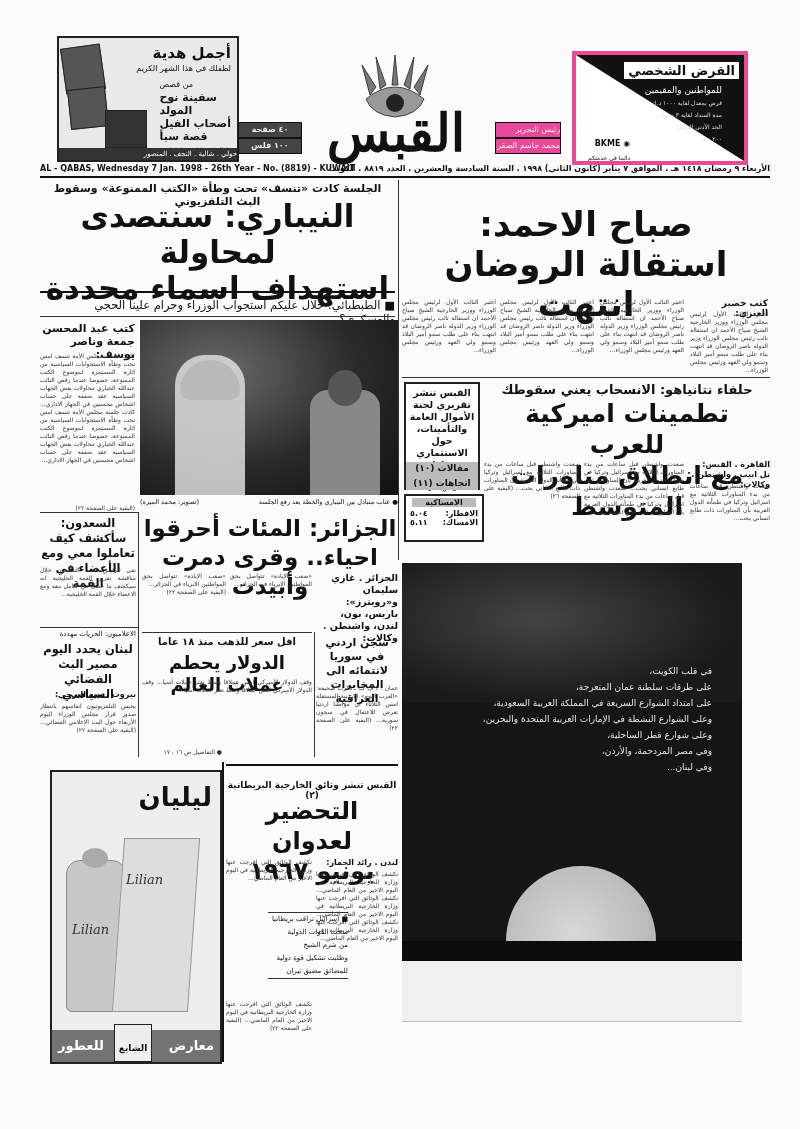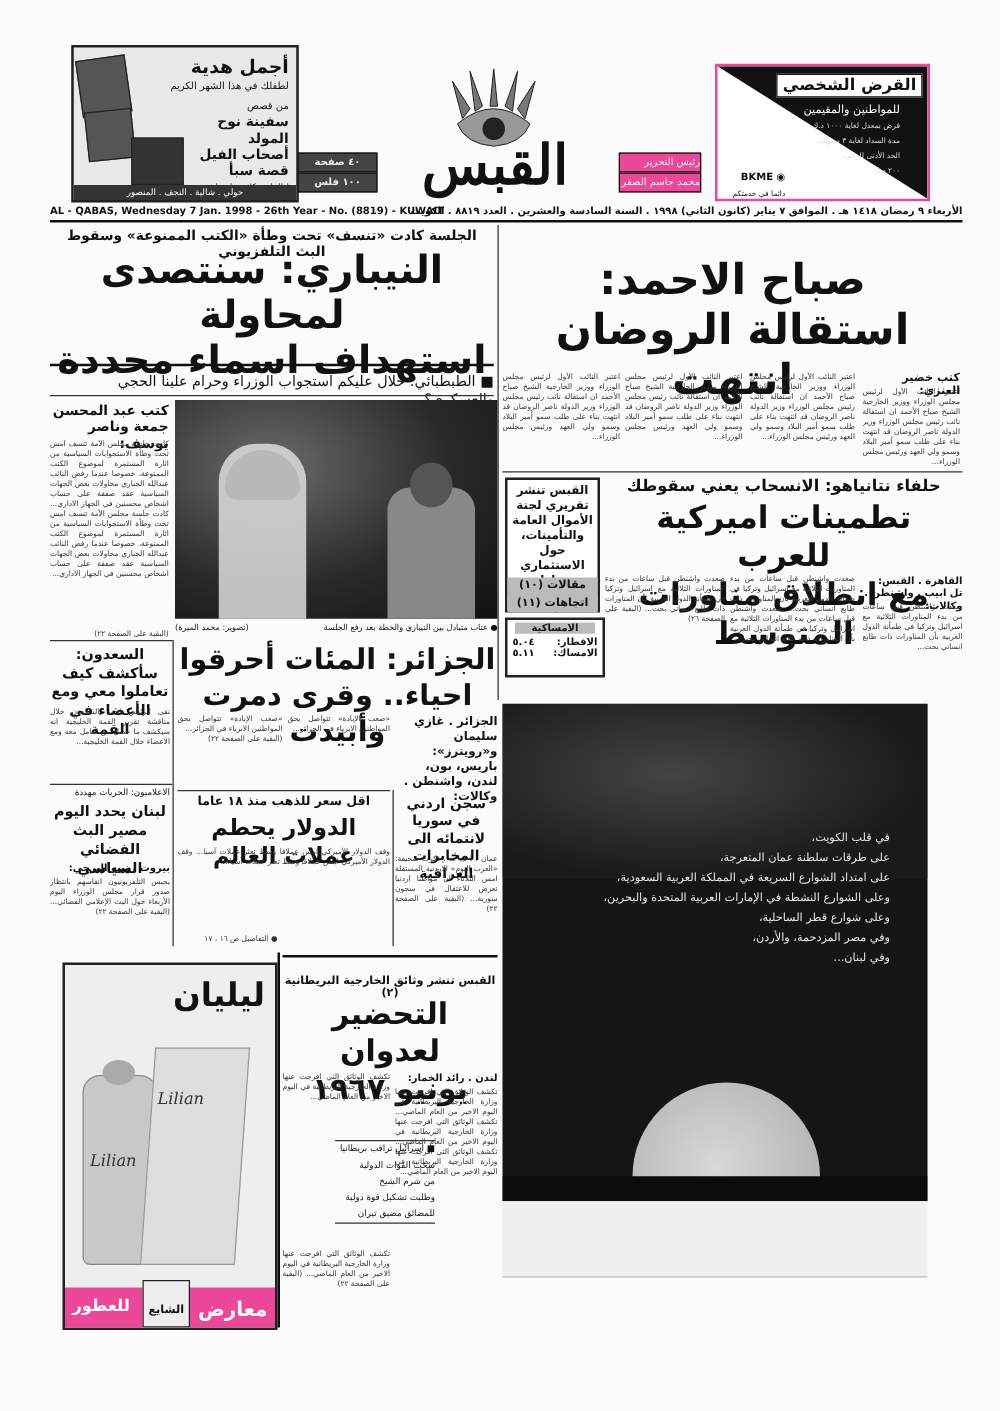--- a/index.html
+++ b/index.html
@@ -4,27 +4,27 @@
 <style>
   html,body{margin:0;padding:0;background:#fff;}
   body{width:800px;height:1129px;position:relative;overflow:hidden;font-family:"DejaVu Sans",sans-serif;color:#111;}
   .abs{position:absolute;}
   .rtl{direction:rtl;text-align:right;}
   .paper{position:absolute;left:0;top:0;width:800px;height:1129px;background:#fbfbfb;}
   
   .ad-left{left:57px;top:36px;width:178px;height:122px;border:2px solid #222;background:#e9e9e9;overflow:hidden;}
   .ad-left .title{position:absolute;right:6px;top:6px;font-weight:bold;font-size:15px;}
   .ad-left .sub{position:absolute;right:6px;top:26px;font-size:8px;}
-  .ad-left .lines{position:absolute;right:6px;top:40px;font-size:11px;font-weight:bold;line-height:13px;text-align:right;direction:rtl;}
-  .ad-left .foot{position:absolute;left:0;right:0;bottom:0;height:12px;background:#333;color:#fff;font-size:7px;text-align:center;line-height:12px;}
+  .ad-left .lines{position:absolute;right:6px;top:40px;font-size:11px;font-weight:bold;line-height:13px;text-align:left;direction:rtl;}
+  .ad-left .foot{position:absolute;left:0;right:0;bottom:0;height:12px;background:#333;color:#fff;font-size:7px;line-height:12px;}
   .ad-left .book{position:absolute;background:#555;border:1px solid #222;}
   .price{left:238px;background:#444;color:#eee;font-size:8px;font-weight:bold;text-align:center;width:62px;height:14px;line-height:14px;border:1px solid #111;}
   .logo{left:310px;top:55px;width:170px;height:110px;}
   .editor{left:495px;background:#ec4899;color:#eee;font-size:8px;text-align:right;width:64px;height:14px;line-height:14px;border:1px solid #111;}
-  .ad-right{left:572px;top:51px;width:168px;height:106px;border:2px solid #ec4899;background:#fff;overflow:hidden;}
+  .ad-right{left:572px;top:51px;width:168px;height:106px;border:4px solid #ec4899;background:#fff;overflow:hidden;}
   .ad-right .tri{position:absolute;left:0;top:0;width:0;height:0;border-top:106px solid #111;border-left:168px solid transparent;}
   .ad-right .title{position:absolute;right:4px;top:6px;background:#fff;border:1px solid #111;padding:1px 4px;font-weight:bold;font-size:13px;}
   .ad-right .t2{position:absolute;right:22px;top:30px;color:#fff;font-size:9px;}
   .ad-right .t3{position:absolute;right:22px;font-size:6px;color:#ddd;}
   .ad-right .bank{position:absolute;left:12px;top:84px;font-size:8px;font-weight:bold;}
   .dateline{left:40px;top:162px;width:730px;height:14px;font-size:8px;font-weight:bold;border-bottom:2px solid #111;}
   .dateline .en{position:absolute;left:0;top:2px;}
   .dateline .ar{position:absolute;right:0;top:2px;direction:rtl;}
   
   .col-text{font-size:6px;line-height:8px;color:#333;direction:rtl;text-align:justify;}
@@ -65,21 +65,21 @@
       <g fill="#777" stroke="#222" stroke-width="0.8">
         <path d="M60 40 L52 10 L66 32 Z"></path>
           <path d="M70 34 L66 2 L76 30 Z"></path>
           <path d="M82 30 L85 0 L88 30 Z"></path>
         <path d="M94 30 L104 2 L100 34 Z"></path>
           <path d="M104 32 L118 10 L110 40 Z"></path>
         <path d="M56 44 Q85 20 114 44 Q108 60 85 62 Q62 60 56 44 Z" fill="#999"></path>
       </g>
       <circle cx="85" cy="48" r="9" fill="#222"></circle>
     </svg>
-    <div class="abs" style="left:6px;top:48px;width:160px;text-align:center;font-size:44px;font-weight:900;line-height:60px;font-family:'DejaVu Serif',serif;">القبس</div>
+    <div class="abs" style="left:6px;top:48px;width:160px;text-align:center;font-size:52px;font-weight:900;line-height:60px;font-family:'DejaVu Serif',serif;">القبس</div>
   </div>
 
   <div class="abs editor" style="top:122px">رئيس التحرير</div>
   <div class="abs editor" style="top:138px">محمد جاسم الصقر</div>
 
   <div class="abs ad-right rtl">
     <div class="tri"></div>
     <div class="title">القرض الشخصي</div>
     <div class="t2">للمواطنين والمقيمين</div>
     <div class="t3" style="top:44px">قرض بمعدل لغاية ١٠٠٠ د.ك</div>
@@ -154,24 +154,24 @@
   <div class="abs head" style="left:316px;top:636px;width:82px;font-size:11px;line-height:14px;">سجن اردني في سوريا لانتمائه الى المخابرات العراقية</div>
   <div class="abs col-text" style="left:316px;top:684px;width:82px;height:70px;overflow:hidden;"><span>عمان . ا ف ب . ذكرت صحيفة:</span> <span>«العرب اليوم» الاردنية المستقلة امس الثلاثاء ان مواطنا اردنيا تعرض للاعتقال في سجون سورية...</span> <span>(البقية على الصفحة ٢٢)</span></div>
 
   <div class="abs box" style="left:50px;top:770px;width:168px;height:290px;background:#eee;overflow:hidden;">
     <div class="abs head" style="left:0;top:10px;width:160px;font-size:26px;text-align:right;">ليليان</div>
     <div class="abs" style="left:14px;top:88px;width:58px;height:150px;background:#c8c8c8;border-radius:14px 14px 6px 6px;border:1px solid #888;"></div>
     <div class="abs" style="left:30px;top:76px;width:26px;height:20px;background:#aaa;border-radius:50%;"></div>
     <div class="abs" style="left:66px;top:66px;width:74px;height:172px;background:#ddd;border:1px solid #999;transform:skewX(-4deg);"></div>
     <div class="abs" style="left:20px;top:150px;font-family:'DejaVu Serif',serif;font-style:italic;font-size:13px;color:#333;">Lilian</div>
     <div class="abs" style="left:74px;top:100px;font-family:'DejaVu Serif',serif;font-style:italic;font-size:13px;color:#333;">Lilian</div>
-    <div class="abs" style="left:0;right:0;bottom:0;height:32px;background:#ec4899;color:#fff;">
+    <div class="abs" style="left:0;right:0;bottom:0;height:32px;background:#737373;color:#fff;">
       <span class="abs" style="left:6px;top:8px;font-size:13px;font-weight:bold;">للعطور</span>
       <span class="abs" style="left:62px;top:-6px;width:36px;height:36px;background:#eee;color:#111;font-size:9px;font-weight:bold;text-align:center;line-height:46px;border:1px solid #222;">الشايع</span>
-      <span class="abs" style="right:6px;top:8px;font-size:16px;font-weight:bold;">معارض</span>
+      <span class="abs" style="right:6px;top:8px;font-size:13px;font-weight:bold;">معارض</span>
     </div>
   </div>
 
   <div class="vrule" style="left:222px;top:762px;height:300px;background:#111;width:2px;"></div>
 
   <div class="hrule" style="left:226px;top:764px;width:172px;height:2px;background:#111;"></div>
   <div class="abs kicker" style="left:226px;top:780px;width:172px;font-size:9px;">القبس تنشر وثائق الخارجية البريطانية (٢)</div>
   <div class="abs head" style="left:226px;top:796px;width:172px;font-size:24px;line-height:30px;">
     <div>التحضير لعدوان</div>
     <div>يونيو ١٩٦٧</div>

